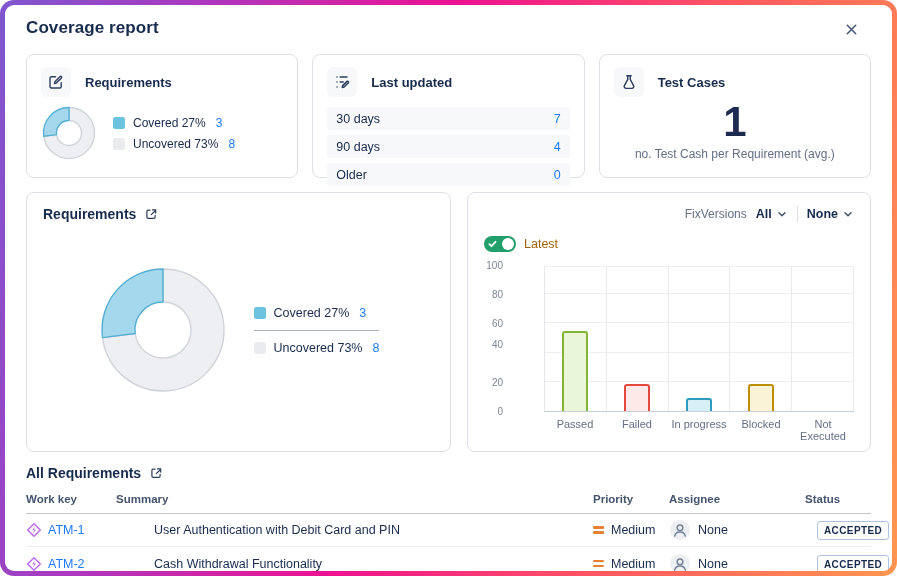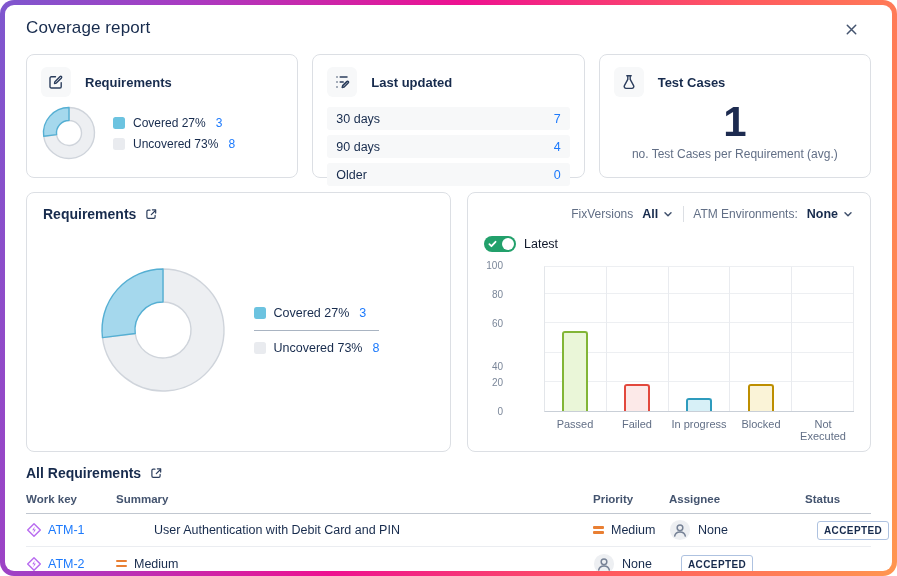--- a/index.html
+++ b/index.html
@@ -13,21 +13,21 @@
   .modal {
     width:100%; height:100%;
     background:#fff; border-radius:9px;
     padding:13px 21px 0 21px;
     overflow:hidden;
     position:relative;
     color:#172B4D;
   }
   
   .modal-header { display:flex; align-items:flex-start; justify-content:space-between; }
-  .modal-title { font-size:17px; font-weight:normal; color:#172B4D; letter-spacing:.1px; }
+  .modal-title { font-size:17px; font-weight:bold; color:#172B4D; letter-spacing:.1px; }
   .close-btn { background:none; border:none; cursor:pointer; padding:4px; margin-right:8px; line-height:0; }
 
   
   .cards-row { display:flex; gap:14px; margin-top:13px; }
   .card { flex:1 1 0; border:1px solid #DCDFE4; border-radius:8px; padding:12px 14px; height:124px; background:#fff; }
   .card-head { display:flex; align-items:center; gap:14px; }
   .icon-box { width:30px; height:30px; border-radius:6px; background:#F7F8F9; display:flex; align-items:center; justify-content:center; }
   .card-title { font-size:13px; font-weight:bold; color:#172B4D; }
   .card-body { display:flex; align-items:center; gap:16px; margin-top:8px; }
 
@@ -61,21 +61,21 @@
   .exec-header { display:flex; align-items:center; }
   .exec-filters { display:flex; align-items:center; gap:9px; margin-left:auto; }
   .filter-label { font-size:12px; color:#626F86; }
   .filter-value { font-size:12.5px; font-weight:bold; color:#172B4D; display:flex; align-items:center; gap:4px; cursor:pointer; }
   .v-divider { width:1px; height:16px; background:#DCDFE4; }
 
   .toggle-row { display:flex; align-items:center; gap:8px; margin-top:14px; }
   .toggle { width:32px; height:16px; border-radius:9px; background:#22A06B; position:relative; cursor:pointer; flex:none; }
   .toggle .knob { position:absolute; top:2px; right:2px; width:12px; height:12px; border-radius:50%; background:#fff; }
   .toggle svg { position:absolute; left:4px; top:4px; }
-  .toggle-label { font-size:12.5px; color:#0f172a; }
+  .toggle-label { font-size:12.5px; color:#a16207; }
 
   
   .chart { display:flex; margin-top:14px; }
   .y-axis { width:26px; position:relative; height:146px; flex:none; }
   .ytick { position:absolute; right:7px; font-size:10px; color:#7A8699; }
   .plot-col { flex:1 1 0;padding-left:34px; }
   .bar-plot { position:relative; height:146px; display:flex; border-left:1px solid #E3E6EA; border-bottom:1px solid #C9CFD7; border-top:1px solid #EDEFF2; }
   .hgrid { position:absolute; left:0; right:0; height:1px; background:#EDEFF2; }
   .col { flex:1 1 0; position:relative; border-right:1px solid #E9EBEF; }
   .bar { position:absolute; bottom:0; left:50%; transform:translateX(-50%); width:26px; border:2px solid; border-bottom:none; border-radius:3px 3px 0 0; }
@@ -178,21 +178,21 @@
           <span class="icon-box">
             <svg width="16" height="16" viewBox="0 0 16 16" fill="none" stroke="#2C3E5D" stroke-width="1.4" stroke-linecap="round" stroke-linejoin="round">
                 <path d="M5.8 1.8h4.4"></path>
                 <path d="M6.8 1.8v3.6L3.4 11.6a1.9 1.9 0 0 0 1.7 2.8h5.8a1.9 1.9 0 0 0 1.7-2.8L9.2 5.4V1.8"></path>
               </svg>
           </span>
           <span class="card-title">Test Cases</span>
         </div>
         <div class="tc-body">
           <div class="tc-number">1</div>
-          <div class="tc-caption">no. Test Cases per Requirement (avg.)</div>
+          <div class="tc-caption">no. Test Cash per Requirement (avg.)</div>
         </div>
       </div>
     </div>
 
     <div class="panels-row">
 
       <div class="panel panel-req">
         <div class="panel-title-row">
           <span class="panel-title">Requirements</span>
           <svg width="14" height="14" viewBox="0 0 15 15" fill="none" stroke="#2C3E5D" stroke-width="1.3" stroke-linecap="round" stroke-linejoin="round">
@@ -226,21 +226,20 @@
         <div class="exec-header">
           <div class="exec-filters">
             <span class="filter-label">FixVersions</span>
             <span class="filter-value">
               <span>All</span>
               <svg width="12" height="12" viewBox="0 0 12 12" fill="none" stroke="#44546F" stroke-width="1.5" stroke-linecap="round" stroke-linejoin="round">
                   <path d="M3 4.8l3 3 3-3"></path>
                 </svg>
             </span>
             <span class="v-divider"></span>
-            <span class="filter-label">ATM Environments:</span>
             <span class="filter-value">
               <span>None</span>
               <svg width="12" height="12" viewBox="0 0 12 12" fill="none" stroke="#44546F" stroke-width="1.5" stroke-linecap="round" stroke-linejoin="round">
                   <path d="M3 4.8l3 3 3-3"></path>
                 </svg>
             </span>
           </div>
         </div>
 
         <div class="toggle-row">
@@ -250,21 +249,21 @@
               </svg>
             <span class="knob"></span>
           </span>
           <span class="toggle-label">Latest</span>
         </div>
 
         <div class="chart">
           <div class="y-axis">
               <span class="ytick" style="bottom: -5px;">0</span>
               <span class="ytick" style="bottom: 24.2px;">20</span>
-              <span class="ytick" style="bottom: 40px;">40</span>
+              <span class="ytick" style="bottom: 62px;">40</span>
               <span class="ytick" style="bottom: 82.6px;">60</span>
               <span class="ytick" style="bottom: 111.8px;">80</span>
               <span class="ytick" style="bottom: 141px;">100</span>
             </div>
           <div class="plot-col">
             <div class="bar-plot">
                 <div class="hgrid" style="bottom: 29.2px;"></div>
                 <div class="hgrid" style="bottom: 58.4px;"></div>
                 <div class="hgrid" style="bottom: 87.6px;"></div>
                 <div class="hgrid" style="bottom: 116.8px;"></div>
@@ -342,20 +341,21 @@
       </div>
 
       <div class="t-grid t-row">
         <span class="workkey-cell">
           <svg width="16" height="16" viewBox="0 0 16 16" fill="none">
               <path d="M8 1.7 14.3 8 8 14.3 1.7 8Z" stroke="#BA6FF0" stroke-width="1.5" stroke-linejoin="round"></path>
               <path d="M8.7 4.6 6.2 8.3h1.9l-.9 3.1 2.7-4H8z" fill="#BA6FF0"></path>
             </svg>
           <a href="#" class="workkey-link">ATM-2</a>
         </span>
+        <span class="summary-cell">Cash Withdrawal Functionality</span>
         <span class="priority-cell">
           <span class="prio-icon">
               <i></i>
               <i></i>
             </span>
           <span>Medium</span>
         </span>
         <span class="assignee-cell">
           <svg width="22" height="22" viewBox="0 0 24 24">
               <circle cx="12" cy="12" r="11" fill="#EDEFF2"></circle>

